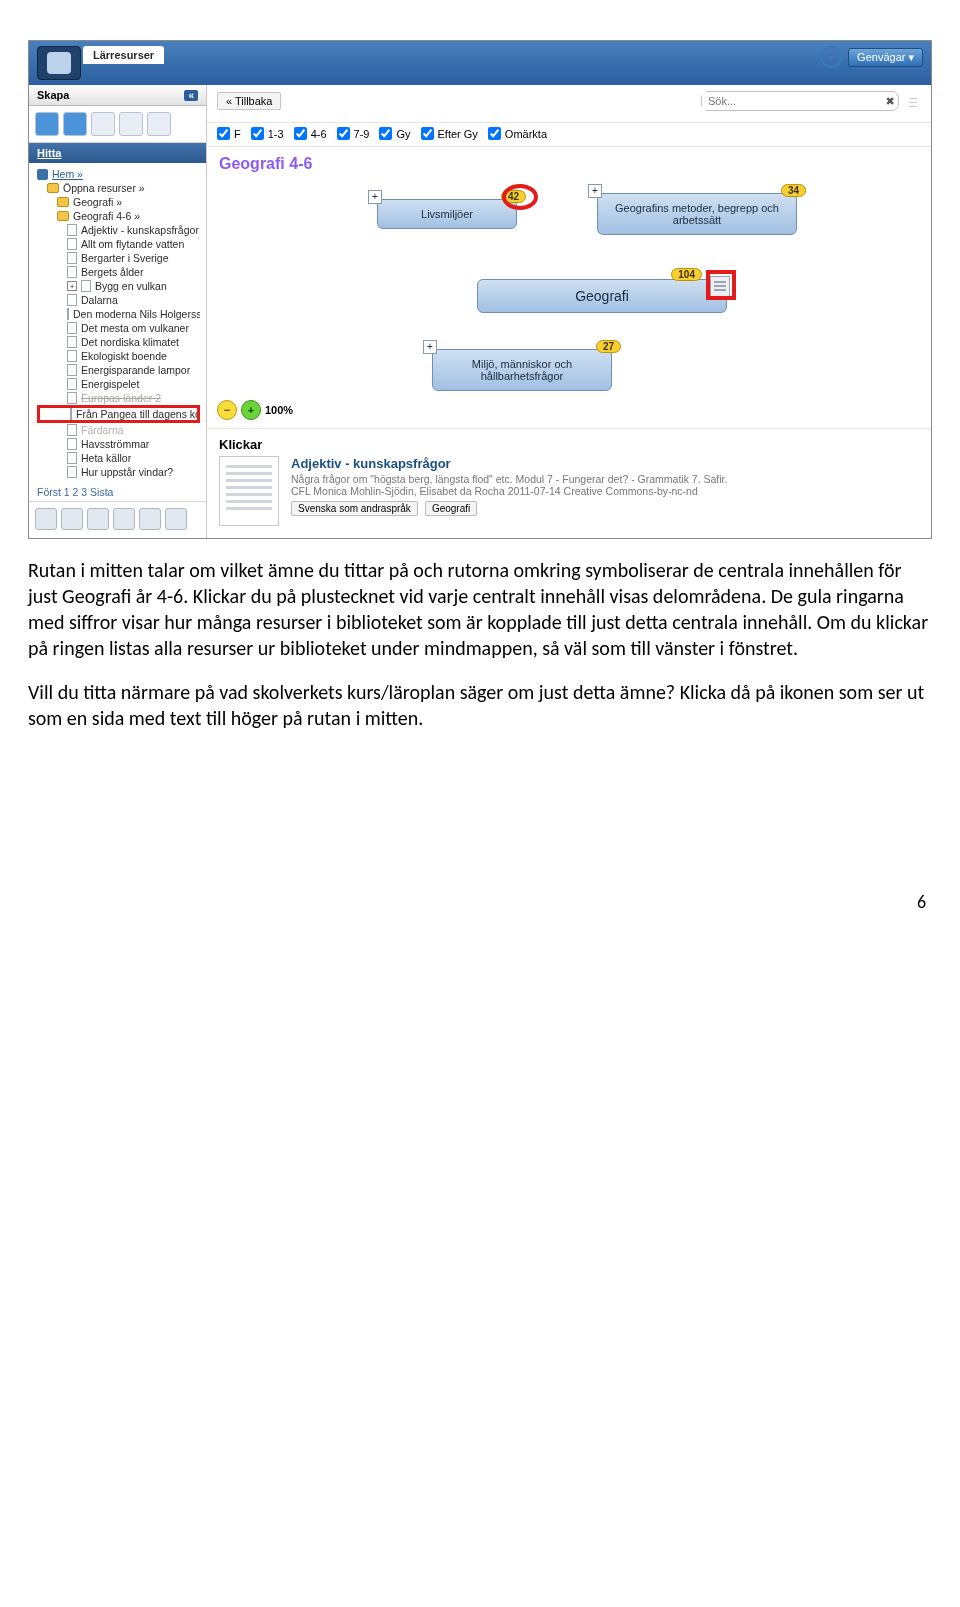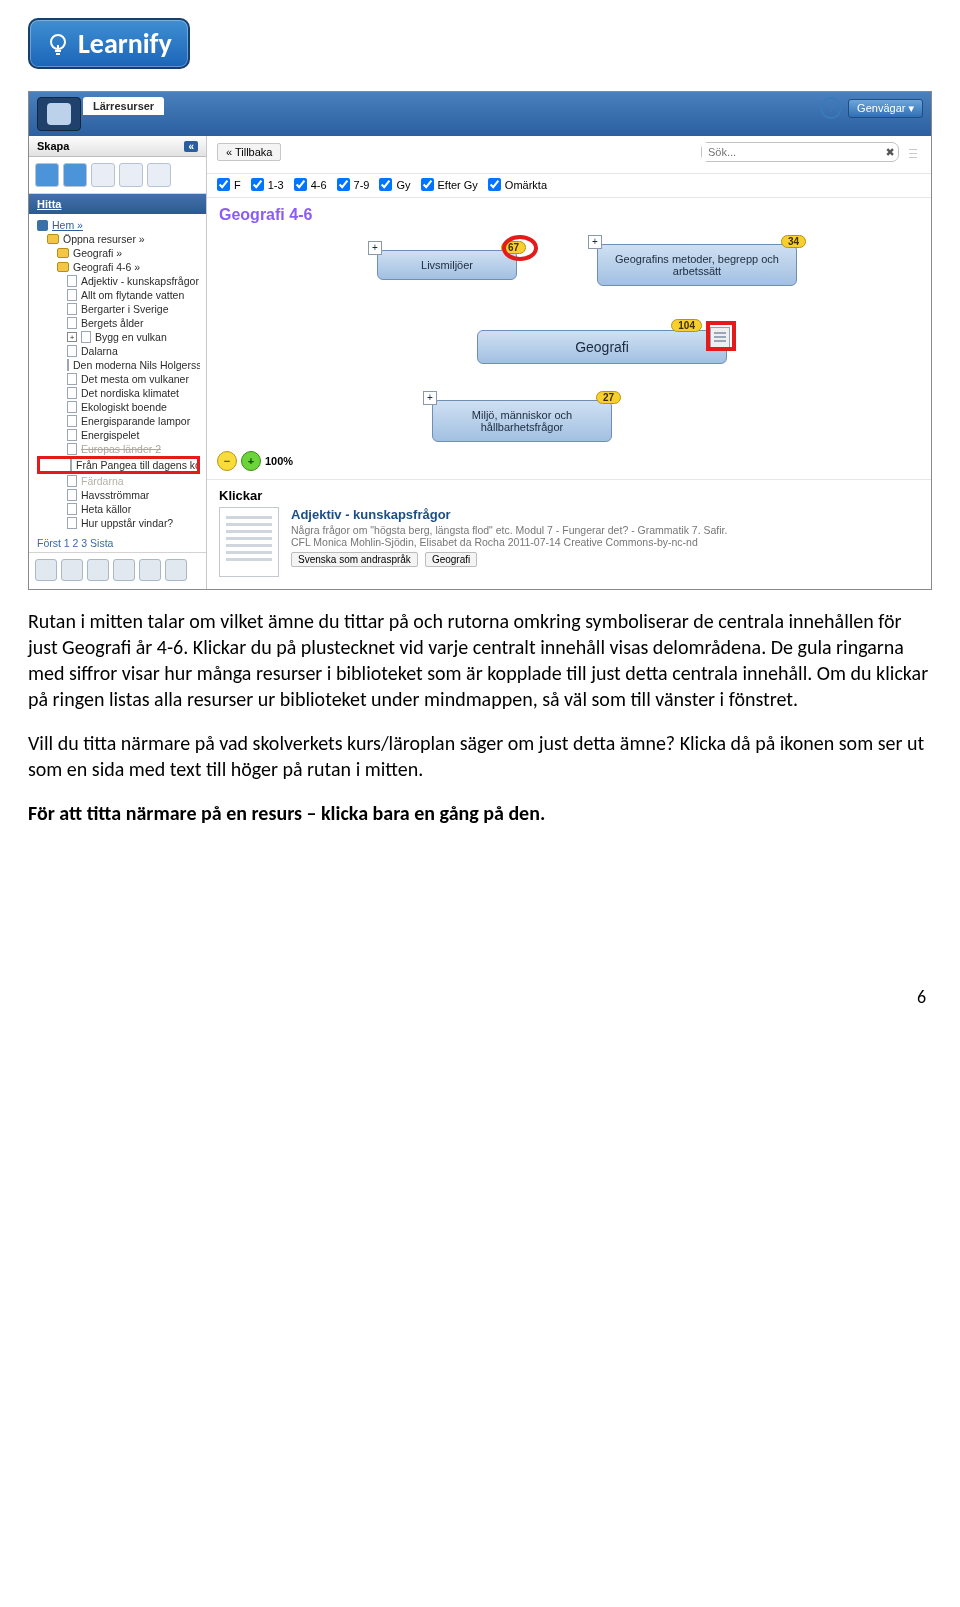--- a/index.html
+++ b/index.html
@@ -113,29 +113,20 @@
   }
   .ss-avatar { width:44px; height:34px; background:#1f416b; border:1px solid #122640; border-radius:4px; display:flex; align-items:center; justify-content:center;}
   .ss-avatar-inner { width:24px; height:22px; background:#bcd1ea; border-radius:4px;}
   .hem-link { color:#2a5d9e; text-decoration:underline; cursor:pointer;}
   .page-num { text-align:right; font-size:18px; padding:160px 6px 16px 0;}
 </style>
 </head>
 <body>
 
 <div class="page">
-  <div class="logo-badge">
-    <svg width="24" height="24" viewBox="0 0 24 24">
-      <circle cx="12" cy="10" r="7" fill="none" stroke="#fff" stroke-width="2"></circle>
-      <line x1="9" y1="19" x2="15" y2="19" stroke="#fff" stroke-width="2"></line>
-      <line x1="10" y1="22" x2="14" y2="22" stroke="#fff" stroke-width="2"></line>
-      <line x1="12" y1="13" x2="12" y2="16" stroke="#fff" stroke-width="2"></line>
-    </svg>
-    <span>Learnify</span>
-  </div>
 
 
   
   <div class="screenshot">
     <div class="ss-titlebar">
       <div class="ss-avatar">
           <div class="ss-avatar-inner"></div>
         </div>
       <div class="tab">Lärresurser</div>
       <div class="right">
@@ -305,21 +296,21 @@
               <span>Omärkta</span>
             </label>
         </div>
         <div class="subject-title">Geografi 4-6</div>
 
         <div class="mindmap">
 
           <div class="node" style="left:170px; top:20px; width:140px;">
             <div class="plus">+</div>
             <span>Livsmiljöer</span>
-            <div class="badge-count">67</div>
+            <div class="badge-count">42</div>
             <div class="red-circle" style="right:-22px;"></div>
           </div>
 
           <div class="node" style="left:390px; top:14px; width:200px;">
             <div class="plus">+</div>
             <span>Geografins metoder, begrepp och arbetssätt</span>
             <div class="badge-count">34</div>
           </div>
 
           <div class="node" style="left:270px; top:100px; width:250px; font-size:14px;">
@@ -352,16 +343,15 @@
             <span class="tag">Svenska som andraspråk</span>
             <span class="tag">Geografi</span>
           </div>
         </div>
       </div>
     </div>
   </div>
 
   <p class="para">Rutan i mitten talar om vilket ämne du tittar på och rutorna omkring symboliserar de centrala innehållen för just Geografi år 4-6. Klickar du på plustecknet vid varje centralt innehåll visas delområdena. De gula ringarna med siffror visar hur många resurser i biblioteket som är kopplade till just detta centrala innehåll. Om du klickar på ringen listas alla resurser ur biblioteket under mindmappen, så väl som till vänster i fönstret.</p>
   <p class="para">Vill du titta närmare på vad skolverkets kurs/läroplan säger om just detta ämne? Klicka då på ikonen som ser ut som en sida med text till höger på rutan i mitten.</p>
-  <p class="para" style="font-weight:bold;">För att titta närmare på en resurs – klicka bara en gång på den.</p>
 
   <div class="page-num">6</div>
 </div>
 
 </body></html>

